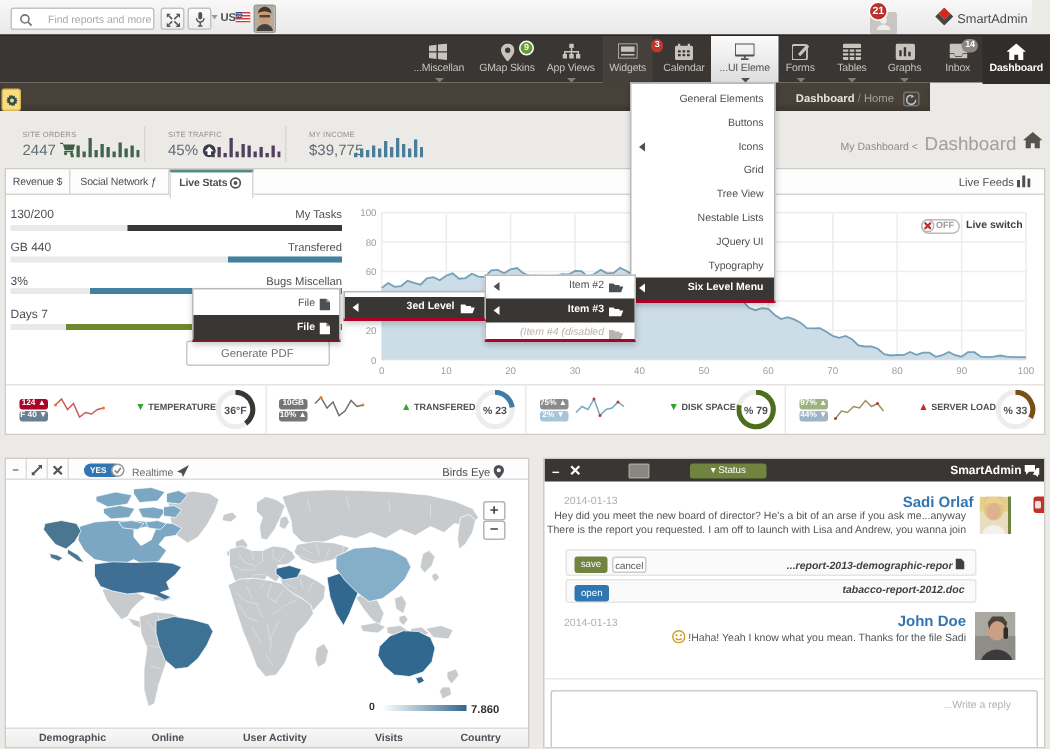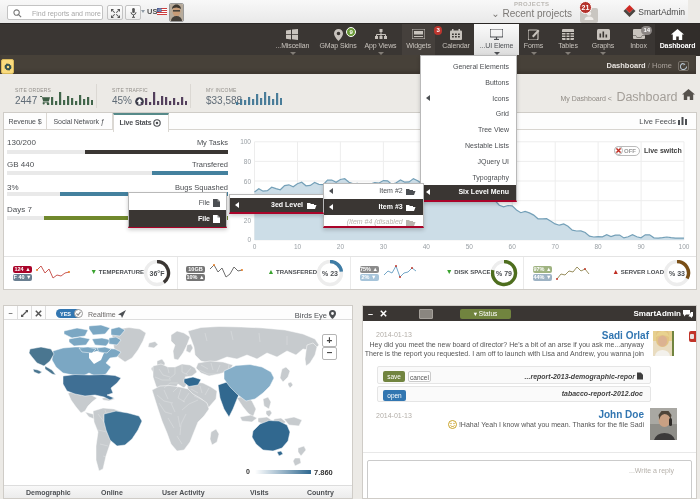--- a/index.html
+++ b/index.html
@@ -22,21 +22,21 @@
 #navbar{position:absolute;left:0;top:23px;width:700px;height:32px;background:#3a3633;border-top:1px solid #2a2725;}
 .ni{position:absolute;top:0;height:32px;text-align:center;color:#c8c3bd;font-size:7px;letter-spacing:-0.1px;}
 .ni .ico{margin:5px auto 1px;width:13px;height:11px;position:relative;}
 .ni .lbl{display:block;line-height:9px;white-space:nowrap;overflow:hidden;}
 .ncaret{position:absolute;bottom:1px;left:50%;margin-left:-3px;width:0;height:0;border-left:3px solid transparent;border-right:3px solid transparent;border-top:3px solid #827d77;}
 .nbadge{position:absolute;height:9px;border-radius:5px;color:#fff;font-size:6px;line-height:9px;padding:0 2.5px;font-weight:bold;text-align:center;z-index:3;}
 #ni-ui{background:linear-gradient(#fbfbfb,#dcdcdc);color:#4c4f53;}
 #ni-ui .ncaret{border-top-color:#4c4f53;}
 #ni-dash{background:#312d2a;color:#fff;font-weight:bold;}
 
-#ribbon{position:absolute;left:0;top:55px;width:696px;height:19px;background:#474139;box-shadow:inset 0 -3px 3px rgba(0,0,0,.15);}
+#ribbon{position:absolute;left:0;top:55px;width:620px;height:19px;background:#474139;box-shadow:inset 0 -3px 3px rgba(0,0,0,.15);}
 #gearbox{position:absolute;left:1px;top:4px;width:13px;height:15px;background:#fadb7e;border:1px solid #d9b95b;border-radius:2px;}
 #crumb{position:absolute;right:24px;top:6px;font-size:7.5px;color:#a9a29b;}
 #crumb b{color:#e8e4e0;font-weight:bold;}
 #refbox{position:absolute;right:7px;top:5.5px;width:11px;height:10px;border:1px solid #78726a;border-radius:2px;}
 
 .sgroup{position:absolute;top:87px;margin-left:11px;}
 .slabel{font-size:5px;letter-spacing:.2px;color:#928f8a;white-space:nowrap;}
 .sval{font-size:10px;color:#5f6b76;margin-top:2px;white-space:nowrap;}
 .vsep{position:absolute;top:84px;height:24px;width:1px;background:#dbd8d3;}
 #pagehead{position:absolute;right:5px;top:87px;white-space:nowrap;}
@@ -123,24 +123,20 @@
     </svg>
  <div class="abs" style="left:169px;top:3px;width:15px;height:19px;border:1px solid #9a9a9a;border-radius:2px;overflow:hidden;">
       <svg width="13" height="17" viewBox="0 0 13 17">
         <rect width="13" height="17" fill="#b7ab9b"></rect>
         <ellipse cx="6.5" cy="7.5" rx="4" ry="4.8" fill="#c89c77"></ellipse>
         <path d="M2 5c0-3 2.5-4.5 4.5-4.5S11 2 11 5l-1.5-.8-3-.7L3.5 4z" fill="#3e3830"></path>
         <rect x="3" y="6" width="7" height="1.6" fill="#4a443c"></rect>
         <path d="M1 17a5.5 5 0 0 1 11 0z" fill="#45403a"></path>
       </svg>
     </div>
- <div id="proj">
-      <div class="p1">PROJECTS</div>
-      <div class="p2">⌄ Recent projects</div>
-    </div>
  <div id="projicon">
       <svg style="margin:3px auto" width="10" height="9" viewBox="0 0 10 9">
         <circle cx="5" cy="2.6" r="2.2" fill="#f0eeeb"></circle>
         <path d="M0.5 9a4.5 3.6 0 0 1 9 0z" fill="#f0eeeb"></path>
       </svg>
     </div>
  <div id="projbadge">21</div>
  <div id="logo"><svg style="display:inline-block;vertical-align:-2px;margin-right:2px" width="13" height="12" viewBox="0 0 13 12">
         <path d="M6.5 0l4 4-4 4-4-4z" fill="#cf2a24"></path>
         <path d="M2.5 4l4 4 4-4 2 2-6 6-6-6z" fill="#4a4540"></path>
@@ -340,21 +336,21 @@
       <rect x="28" y="12" width="2.2" height="4"></rect>
       <rect x="32" y="9" width="2.2" height="7"></rect>
       <rect x="36" y="13" width="2.2" height="3"></rect>
       <rect x="40" y="8" width="2.2" height="8"></rect>
       <rect x="44" y="12" width="2.2" height="4"></rect>
     </g>
   </svg>
 <div class="vsep" style="left:190px"></div>
 <div class="sgroup" style="left:195px">
     <div class="slabel">MY INCOME</div>
-    <div class="sval">$33,588</div>
+    <div class="sval">$39,775</div>
   </div>
 <svg class="abs" style="left:236px;top:89px" width="46" height="16" viewBox="0 0 46 16">
     <g fill="#4a7d99">
       <rect x="0" y="13" width="2.2" height="3"></rect>
       <rect x="4" y="10" width="2.2" height="6"></rect>
       <rect x="8" y="11" width="2.2" height="5"></rect>
       <rect x="12" y="8" width="2.2" height="8"></rect>
       <rect x="16" y="10" width="2.2" height="6"></rect>
       <rect x="20" y="5" width="2.2" height="11"></rect>
       <rect x="24" y="9" width="2.2" height="7"></rect>
@@ -394,31 +390,32 @@
     </div>
  <div class="prow">
       <span class="ll" style="top:47px">GB 440</span>
       <span class="rl" style="top:47px;right:468px">Transfered</span>
     </div>
  <div class="ptrack" style="top:57.5px">
       <span class="pfill" style="width:76px;background:#44819e"></span>
     </div>
  <div class="prow">
       <span class="ll" style="top:70px">3%</span>
-      <span class="rl" style="top:70px;right:468px">Bugs Squashed</span>
+      <span class="rl" style="top:70px;right:468px">Bugs Miscellan</span>
     </div>
  <div class="ptrack" style="top:78.5px">
       <span class="pfill" style="width:168px;background:#44819e"></span>
     </div>
  <div class="prow">
       <span class="ll" style="top:92px">Days 7</span>
     </div>
  <div class="ptrack" style="top:102.5px">
       <span class="pfill" style="width:184px;background:#70882c"></span>
     </div>
+ <div class="wbtn" style="left:119.5px;top:114px;width:96px">Generate PDF</div>
 </div>
 
 <svg class="abs" style="left:240px;top:130px;z-index:5" width="450" height="122" viewBox="240 130 450 122">
  <g stroke="#ededed" stroke-width="1">
   <line x1="254.5" y1="141.8" x2="254.5" y2="239.9"></line>
       <line x1="297.5" y1="141.8" x2="297.5" y2="239.9"></line>
       <line x1="340.4" y1="141.8" x2="340.4" y2="239.9"></line>
       <line x1="383.4" y1="141.8" x2="383.4" y2="239.9"></line>
       <line x1="426.3" y1="141.8" x2="426.3" y2="239.9"></line>
       <line x1="469.3" y1="141.8" x2="469.3" y2="239.9"></line>

